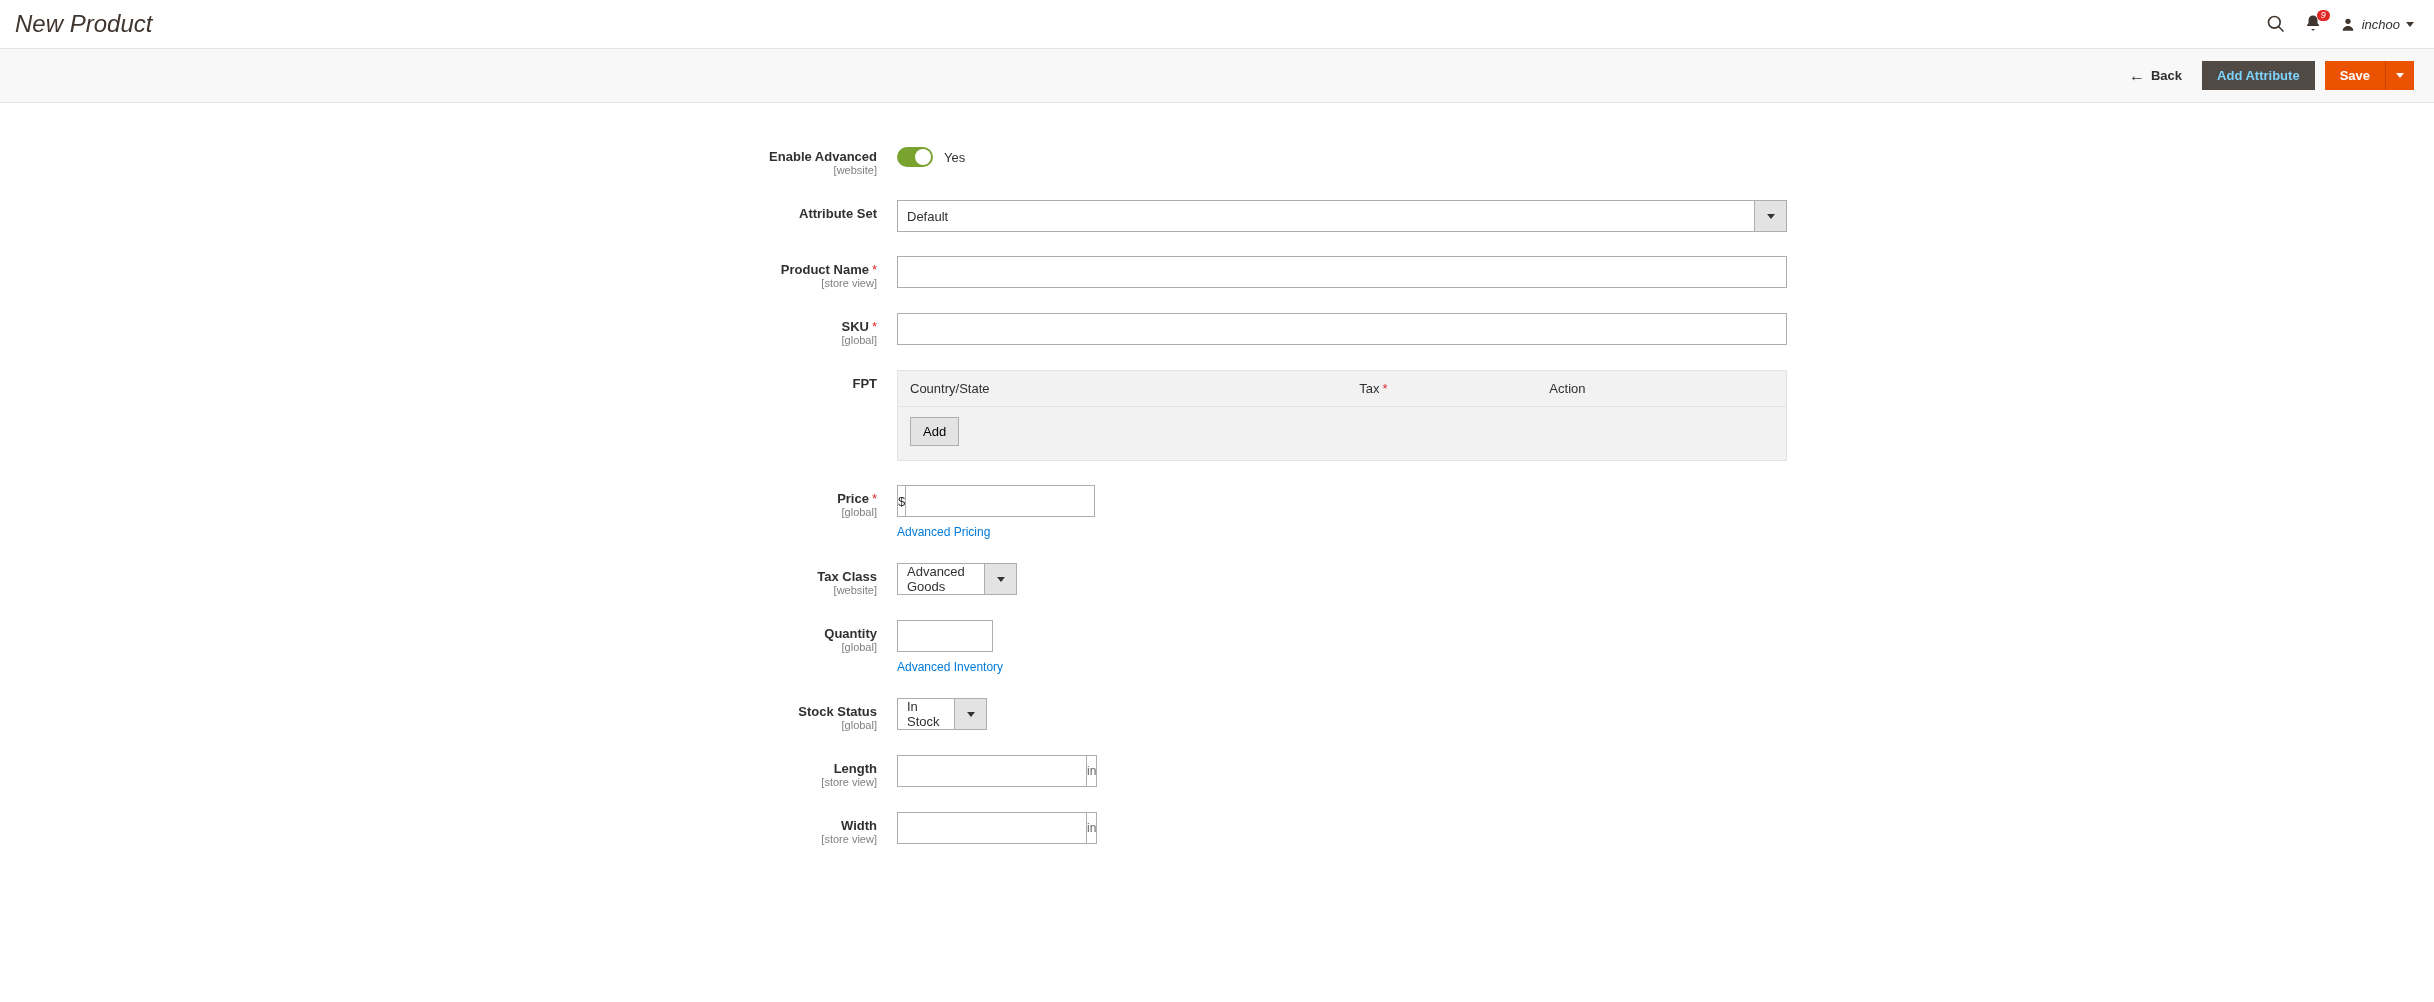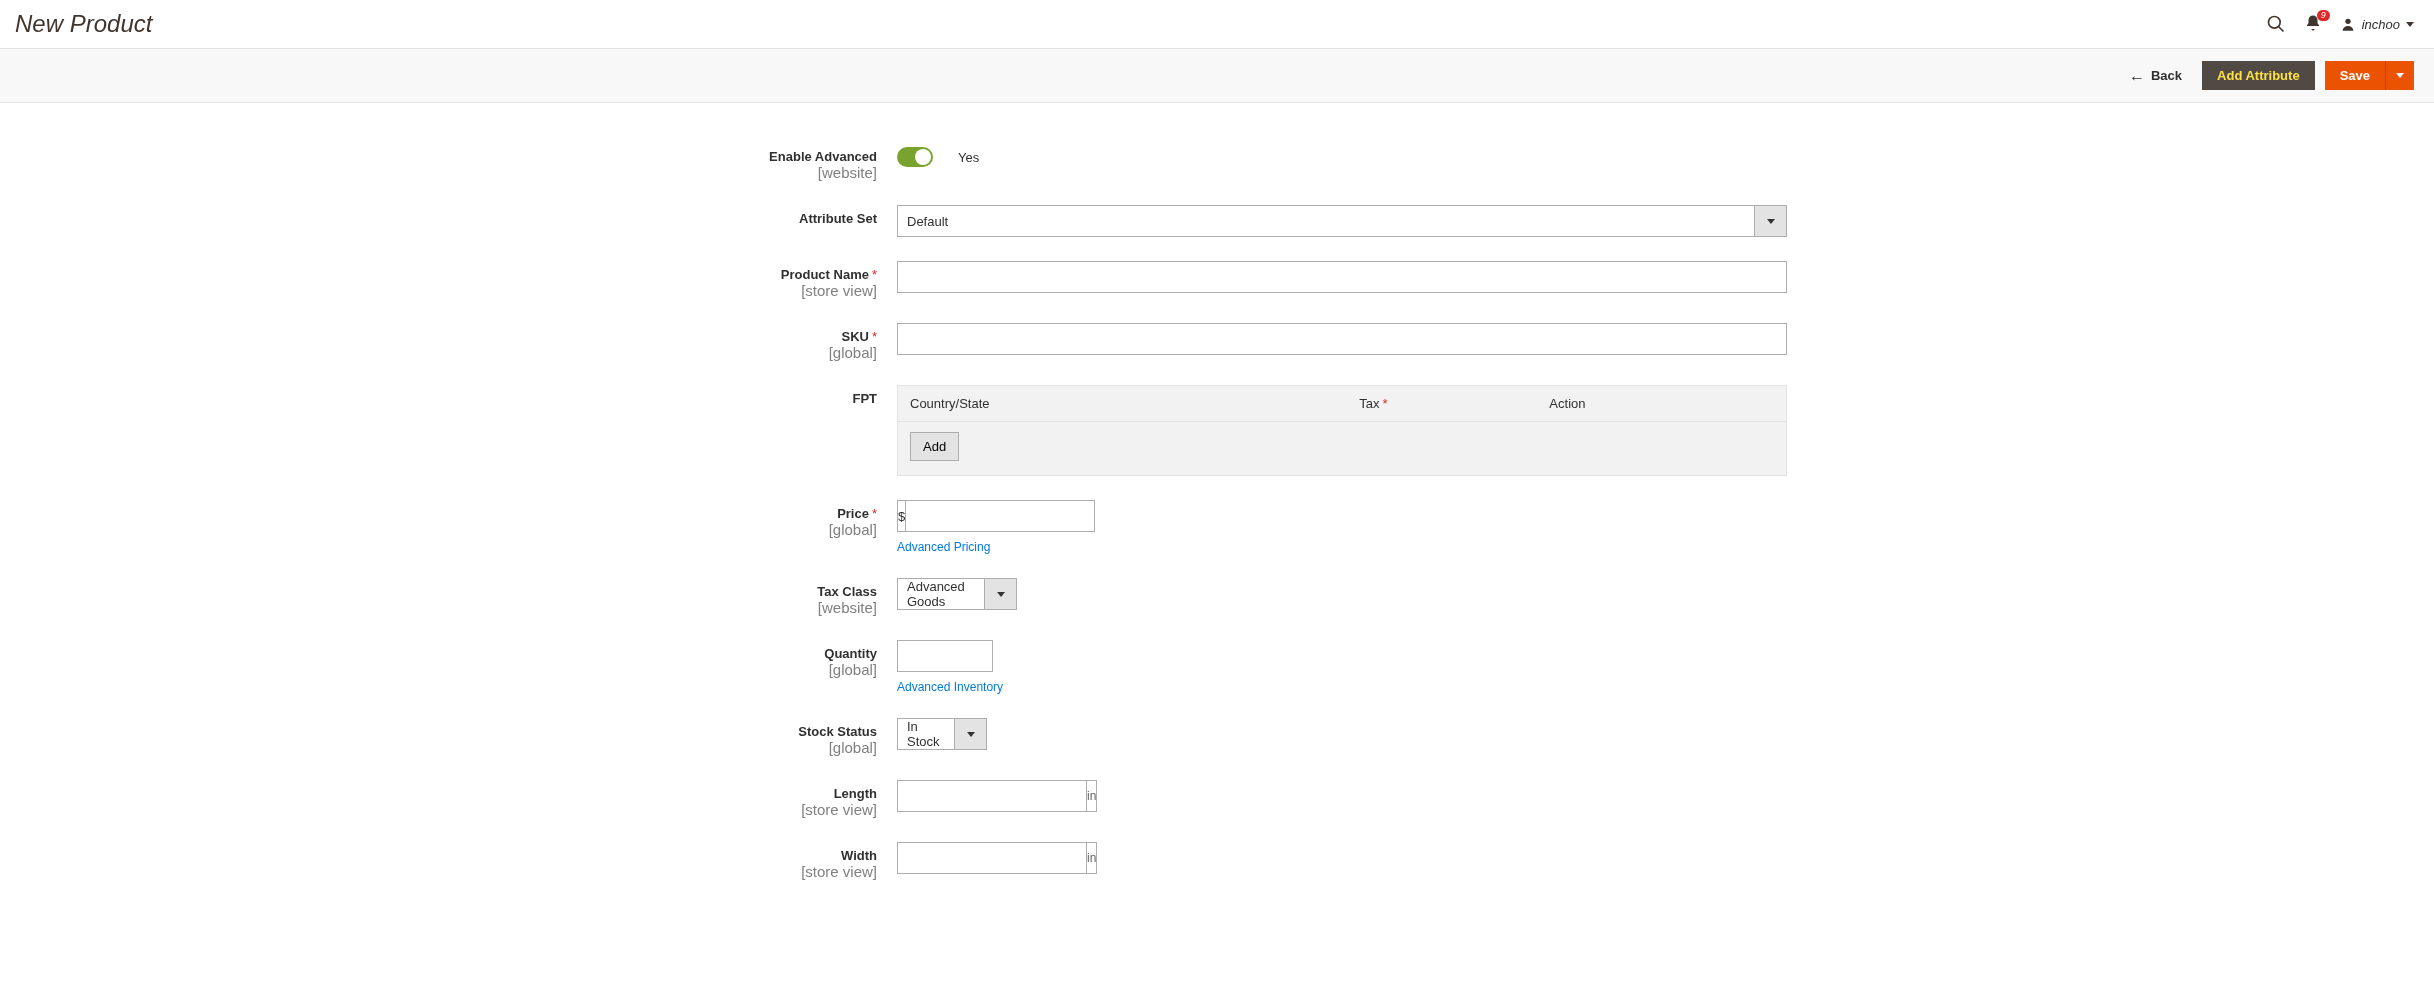--- a/index.html
+++ b/index.html
@@ -14,35 +14,35 @@
   .bell-badge { position: absolute; top: -4px; right: -8px; background: #e22626; color: #fff; font-size: 9px; border-radius: 8px; padding: 1px 4px; line-height: 1; }
   .user-wrap { display: flex; align-items: center; gap: 6px; cursor: pointer; }
   .user-icon { width: 16px; height: 16px; }
   .user-name { font-size: 13px; }
   .caret-down { width: 0; height: 0; border-left: 4px solid transparent; border-right: 4px solid transparent; border-top: 5px solid #41362f; }
 
   .toolbar { background: #f8f8f8; border-top: 1px solid #e3e3e3; border-bottom: 1px solid #e3e3e3; padding: 12px 20px; display: flex; justify-content: flex-end; align-items: center; gap: 10px; }
   .back-link { display: flex; align-items: center; gap: 6px; font-weight: 600; color: #303030; cursor: pointer; margin-right: 10px; }
   .back-arrow { font-size: 16px; }
   .btn { padding: 7px 15px; font-size: 13px; font-weight: 600; border: none; cursor: pointer; }
-  .btn-dark { background: #514943; color: #fde047; }
+  .btn-dark { background: #514943; color: #7dd3fc; }
   .btn-primary { background: #eb5202; color: #fff; }
   .btn-split { display: flex; }
   .btn-split .btn-primary { }
   .btn-split .split-toggle { background: #eb5202; color: #fff; border-left: 1px solid #c74200; padding: 7px 10px; display: flex; align-items: center; justify-content: center; cursor: pointer; }
   .split-caret { width: 0; height: 0; border-left: 4px solid transparent; border-right: 4px solid transparent; border-top: 5px solid #fff; }
 
   .form-area { max-width: 1180px; margin: 40px auto 0; padding: 0 20px; }
   .field-row { display: flex; align-items: flex-start; margin-bottom: 24px; }
   .field-label { width: 250px; text-align: right; padding-right: 20px; padding-top: 6px; font-size: 13px; font-weight: 600; color: #303030; }
-  .field-label .scope { display: block; font-size: 15px; font-weight: 400; color: #808080; }
+  .field-label .scope { display: block; font-size: 11px; font-weight: 400; color: #808080; }
   .req { color: #e22626; margin-left: 3px; font-weight: 400; }
   .field-control { flex: 1; }
 
-  .toggle-wrap { display: flex; align-items: center; gap: 25px; padding-top: 4px; }
+  .toggle-wrap { display: flex; align-items: center; gap: 11px; padding-top: 4px; }
   .toggle { width: 36px; height: 20px; background: #79a22e; border-radius: 10px; position: relative; cursor: pointer; }
   .toggle-knob { width: 16px; height: 16px; background: #fff; border-radius: 50%; position: absolute; top: 2px; right: 2px; }
   .toggle-text { font-size: 13px; }
 
   .input-text { width: 100%; height: 32px; border: 1px solid #adadad; padding: 0 9px; font-size: 13px; }
 
   .select-wrap { position: relative; display: flex; border-radius: 10px; }
   .select-input { flex: 1; height: 32px; border: 1px solid #adadad; padding: 0 9px; font-size: 13px; display: flex; align-items: center; background: #fff; }
   .select-toggle { width: 32px; height: 32px; border: 1px solid #adadad; border-left: none; background: #e3e3e3; display: flex; align-items: center; justify-content: center; cursor: pointer; }
   .select-caret { width: 0; height: 0; border-left: 4px solid transparent; border-right: 4px solid transparent; border-top: 5px solid #333; }

